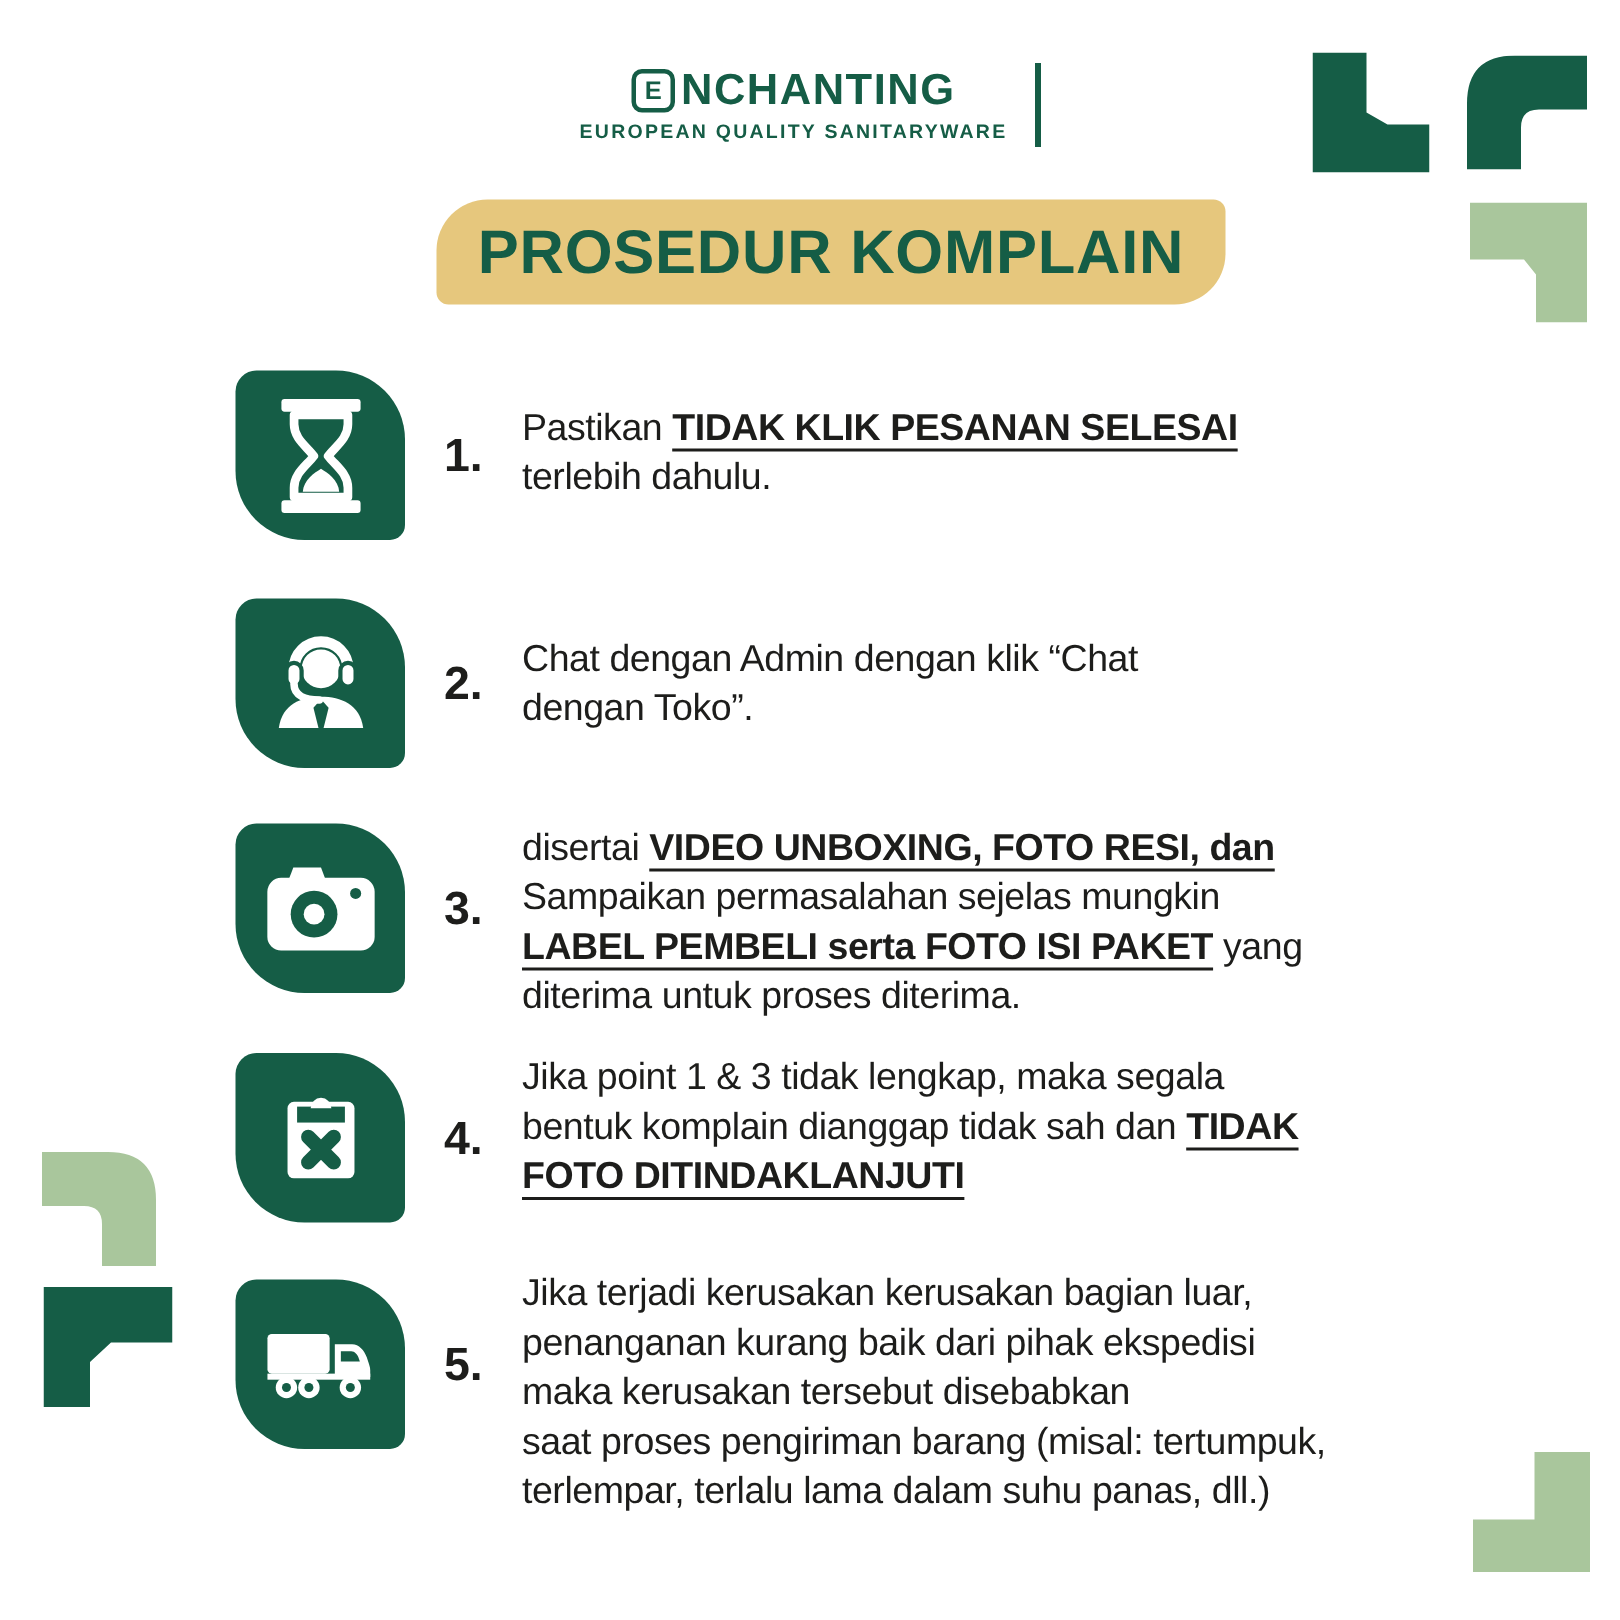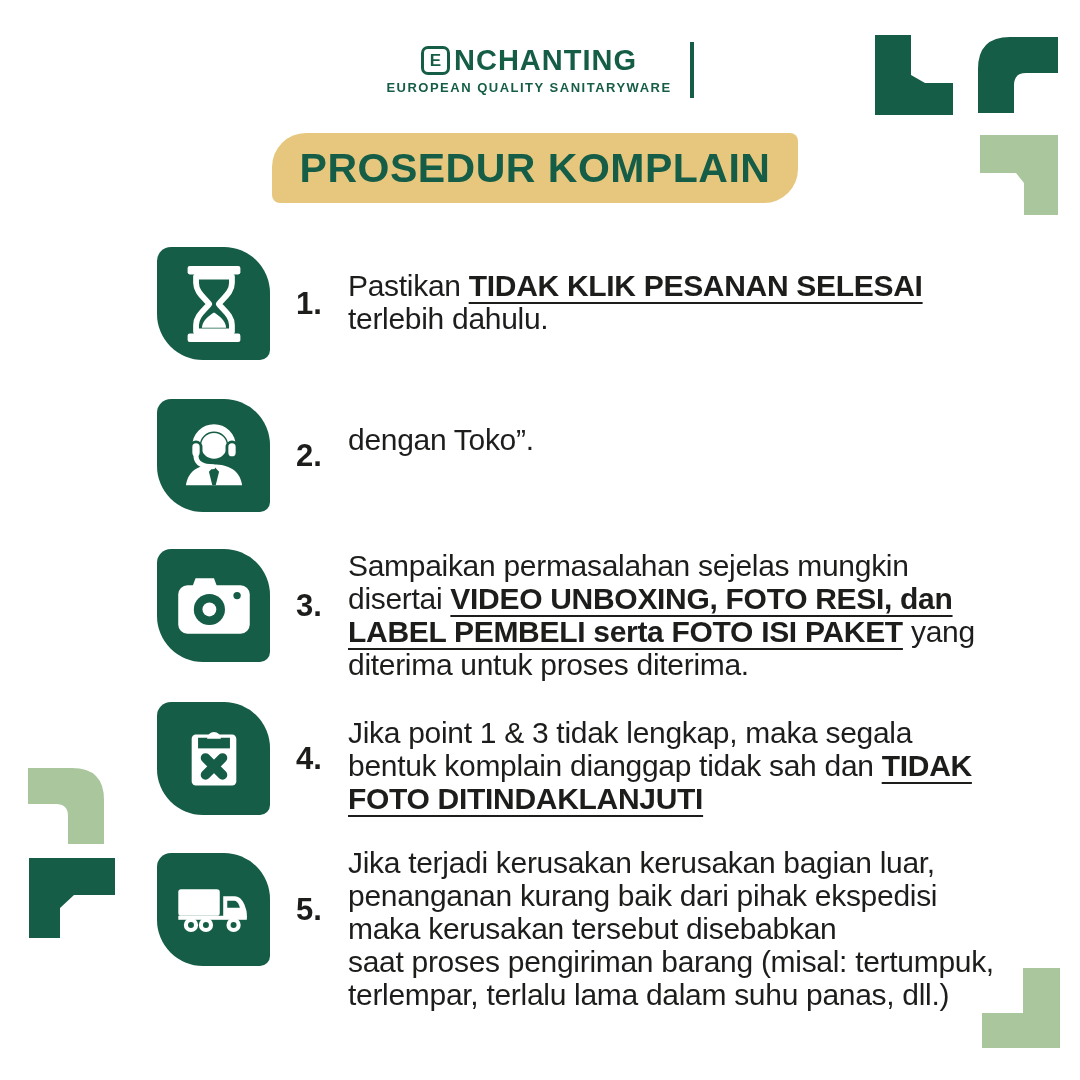--- a/index.html
+++ b/index.html
@@ -16,30 +16,30 @@
   .brand{display:flex;flex-direction:column;align-items:center;}
   .brand-top{display:flex;align-items:center;gap:4px;}
   .brand-mark{width:23px;height:23px;border:3px solid var(--green);border-radius:7px;color:var(--green);
     font-weight:700;font-size:17px;display:flex;align-items:center;justify-content:center;line-height:1;}
   .brand-name{font-size:29px;font-weight:700;color:var(--green);letter-spacing:1px;line-height:1;}
   .brand-tagline{font-size:13px;font-weight:700;color:var(--green);letter-spacing:1.5px;margin-top:5px;white-space:nowrap;}
   .hdr-divider{width:4px;height:56px;background:var(--green);}
   .store-label{font-size:37px;font-weight:800;color:var(--green);letter-spacing:.5px;line-height:1;}
 
   
-  .banner{position:absolute;left:272px;top:133px;width:526px;height:70px;background:var(--tan);
+  .banner{position:absolute;left:291px;top:133px;width:526px;height:70px;background:var(--tan);
     border-radius:34px 8px 34px 8px;display:flex;align-items:center;justify-content:center;}
   .banner-label{font-size:41px;font-weight:800;color:var(--green);letter-spacing:.5px;}
 
   
   .step{position:absolute;left:0;width:1080px;}
   .tile{position:absolute;left:157px;top:0;width:113px;height:113px;background:var(--green);
     border-radius:14px 46px 10px 46px;display:flex;align-items:center;justify-content:center;}
   .num{position:absolute;left:296px;top:39px;width:46px;font-size:31px;font-weight:700;color:var(--ink);line-height:36px;}
-  .txt{position:absolute;left:348px;width:660px;font-size:30px;line-height:33px;color:var(--ink);letter-spacing:-0.3px;}
+  .txt{position:absolute;left:348px;width:660px;font-size:25px;line-height:33px;color:var(--ink);letter-spacing:-0.3px;}
   .line{white-space:nowrap;}
   .seg.b{font-weight:700;}
   .seg.u{text-decoration:underline;text-decoration-thickness:2px;text-underline-offset:6px;}
 </style>
 </head>
 <body style="--green: #155D46; --lgreen: #A9C69C; --tan: #E6C77D; --ink: #1D1D1B;">
 
 <svg class="deco" style="left:875px;top:35px;" width="78" height="80" viewBox="0 0 78 80">
   <path d="M0,0 H36 V40 L50,48 H78 V80 H0 Z" fill="var(--green)"></path>
 </svg>
@@ -97,52 +97,53 @@
           <path d="M7 58 C9 44 20 39.5 32 39.5 C44 39.5 55 44 57 58 Z" fill="#fff"></path>
           <path d="M32 41 L36.5 46 L33.5 58 H30.5 L27.5 46 Z" fill="var(--green)"></path>
           <path d="M16 23 A16 16 0 0 1 48 23" fill="none" stroke="#fff" stroke-width="6.5"></path>
           <rect x="11.5" y="19.5" width="9" height="14" rx="4.5" fill="#fff" stroke="var(--green)" stroke-width="2.5"></rect>
           <rect x="43.5" y="19.5" width="9" height="14" rx="4.5" fill="#fff" stroke="var(--green)" stroke-width="2.5"></rect>
           <path d="M16 32 C16 39 23 41.5 31 41.5" fill="none" stroke="#fff" stroke-width="4.5" stroke-linecap="round"></path>
         </svg>
       </div>
       <div class="num">2.</div>
       <div class="txt" style="top: 24px;">
+        <div class="line"><span class="seg">Chat dengan Admin dengan klik “Chat</span></div>
         <div class="line"><span class="seg">dengan Toko”.</span></div>
       </div>
     </div>
     <div class="step" style="top: 549px;">
       <div class="tile">
         <svg viewBox="0 0 64 52" width="74" height="60">
           <path d="M13 10 L16 2 H32 L35 10 Z" fill="#fff"></path>
           <rect x="1" y="8" width="62" height="42" rx="8" fill="#fff"></rect>
           <circle cx="28" cy="29" r="13.5" fill="var(--green)"></circle>
           <circle cx="28" cy="29" r="6" fill="#fff"></circle>
           <circle cx="52" cy="17" r="3.2" fill="var(--green)"></circle>
         </svg>
       </div>
       <div class="num">3.</div>
       <div class="txt" style="top: 0px;">
+        <div class="line"><span class="seg">disertai </span><span class="seg b u">VIDEO UNBOXING, FOTO RESI, dan</span></div>
         <div class="line"><span class="seg">Sampaikan permasalahan sejelas mungkin</span></div>
-        <div class="line"><span class="seg">disertai </span><span class="seg b u">VIDEO UNBOXING, FOTO RESI, dan</span></div>
         <div class="line"><span class="seg b u">LABEL PEMBELI serta FOTO ISI PAKET</span><span class="seg"> yang</span></div>
         <div class="line"><span class="seg">diterima untuk proses diterima.</span></div>
       </div>
     </div>
     <div class="step" style="top: 702px;">
       <div class="tile">
         <svg viewBox="0 0 64 64" width="68" height="68">
           <rect x="11" y="9" width="42" height="48" rx="4" fill="#fff"></rect>
           <rect x="17" y="12" width="30" height="10" fill="var(--green)"></rect>
           <path d="M25.5 13 a6.5 6.5 0 0 1 13 0 Z" fill="#fff"></path>
           <path d="M24 31 L40 47 M40 31 L24 47" stroke="var(--green)" stroke-width="9" stroke-linecap="round"></path>
         </svg>
       </div>
       <div class="num">4.</div>
-      <div class="txt" style="top: 14px;">
+      <div class="txt" style="top: 0;">
         <div class="line"><span class="seg">Jika point 1 &amp; 3 tidak lengkap, maka segala</span></div>
         <div class="line"><span class="seg">bentuk komplain dianggap tidak sah dan </span><span class="seg b u">TIDAK</span></div>
         <div class="line"><span class="seg b u">FOTO DITINDAKLANJUTI</span></div>
       </div>
     </div>
     <div class="step" style="top: 853px;">
       <div class="tile">
         <svg viewBox="0 0 66 46" width="76" height="54">
           <rect x="2" y="5" width="36" height="23" rx="2.5" fill="#fff"></rect>
           <path d="M41 11 H51 C55 11 58 14.5 59.5 18.5 L60.5 21.5 C61 23 61.5 24.5 61.5 26 V30 H41 Z" fill="#fff"></path>

